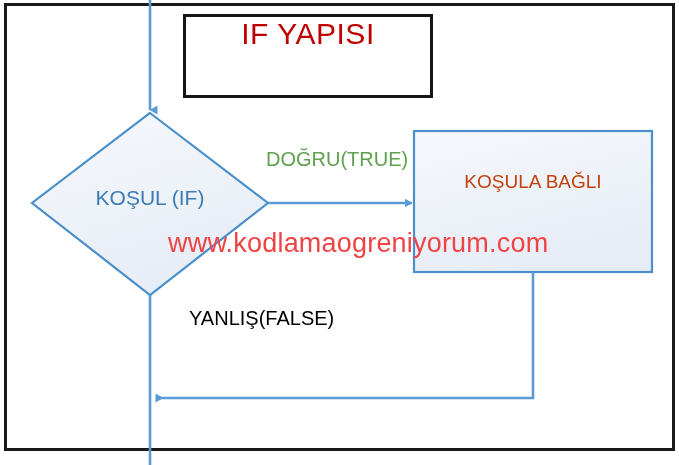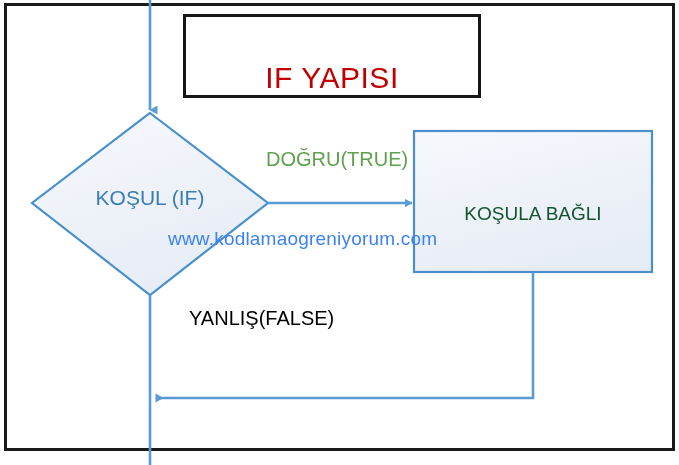--- a/index.html
+++ b/index.html
@@ -29,27 +29,27 @@
     position: absolute;
     left: 0;
     top: 0;
     width: 679px;
     height: 465px;
   }
   .title-box {
     position: absolute;
     left: 183px;
     top: 14px;
-    width: 298px;
+    width: 250px;
     height: 84px;
     border: 3px solid #161616;
     box-sizing: border-box;
     background: #ffffff;
     display: flex;
-    align-items: flex-end;
+    align-items: flex-start;
     justify-content: center;
   }
   .title-text {
     color: #C00000;
     font-size: 30px;
     letter-spacing: 0.5px;
     white-space: nowrap;
   }
   .decision-label {
     position: absolute;
@@ -60,24 +60,23 @@
     color: #3C7CB5;
     font-size: 21px;
     white-space: nowrap;
   }
   .process-label {
     position: absolute;
     left: 414px;
     top: 166px;
     width: 238px;
     text-align: center;
-    color: #14532d;
+    color: #c2410c;
     font-size: 19px;
     line-height: 31px;
-    margin-top: 32px;
   }
   .edge-label {
     position: absolute;
     white-space: nowrap;
     font-size: 20px;
   }
   .label-true {
     left: 266px;
     top: 148px;
     color: #5FA košutD;
@@ -85,22 +84,22 @@
   }
   .label-false {
     left: 189px;
     top: 307px;
     color: #000000;
   }
   .watermark {
     position: absolute;
     left: 168px;
     top: 228px;
-    color: #3b82f6;
-    font-size: 19px;
+    color: #ef4444;
+    font-size: 27px;
     white-space: nowrap;
     letter-spacing: 0.2px;
   }
 </style>
 </head>
 <body>
 
 <div id="canvas">
 
   <div id="frame"></div>

